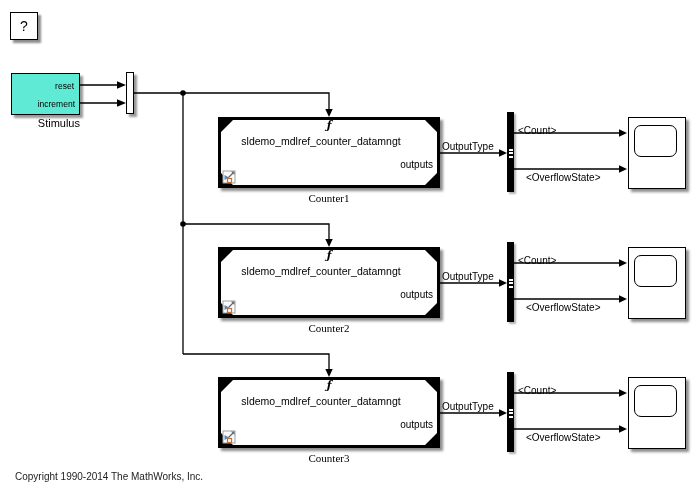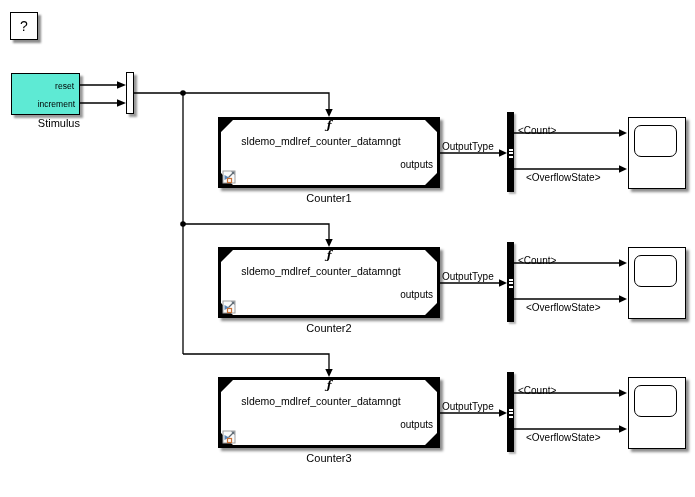--- a/index.html
+++ b/index.html
@@ -44,21 +44,21 @@
     box-shadow:3px 3px 2.5px rgba(0,0,0,0.45); cursor:pointer;
   }
   .counter-border { position:absolute; left:0; top:0; }
   .trigger-glyph {
     left:0; right:0; top:2px; text-align:center;
     font-family:"DejaVu Serif", serif; font-style:italic; font-weight:bold; font-size:11px;
   }
   .model-name { left:0; right:16px; top:18px; text-align:center; font-size:10.5px; white-space:nowrap; }
   .outputs-label { right:7px; top:30px; font-size:10px;margin-top:12px; }
   .badge { left:4px; bottom:4px; }
-  .counter-caption { left:269px; top:75px; width:120px; text-align:center; font-size:11px; }
+  .counter-caption { left:269px; top:75px; width:120px; text-align:center; font-size:11px;font-family:Liberation Serif, serif; }
 
   .sig-label { font-size:10px; white-space:nowrap; }
   .outputtype-label { left:442px; top:24px; }
   .count-label { left:518px; top:8px; }
   .overflow-label { left:518px; top:55px;margin-left:8px; }
 
   .bus-selector {
     left:507px; top:-5px; width:7px; height:80px; background:#000;
     box-shadow:2px 2px 2px rgba(0,0,0,0.3); cursor:pointer;
   }
@@ -225,14 +225,15 @@
       <div class="bus-dash d2"></div>
       <div class="bus-dash d3"></div>
     </div>
     <span class="abs sig-label count-label">&lt;Count&gt;</span>
     <span class="abs sig-label overflow-label">&lt;OverflowState&gt;</span>
     <div class="abs scope-block">
       <div class="scope-screen"></div>
     </div>
   </div>
 
+  <div class="abs copyright">Copyright 1990-2014 The MathWorks, Inc.</div>
 
 </div>
 
 </body></html>

